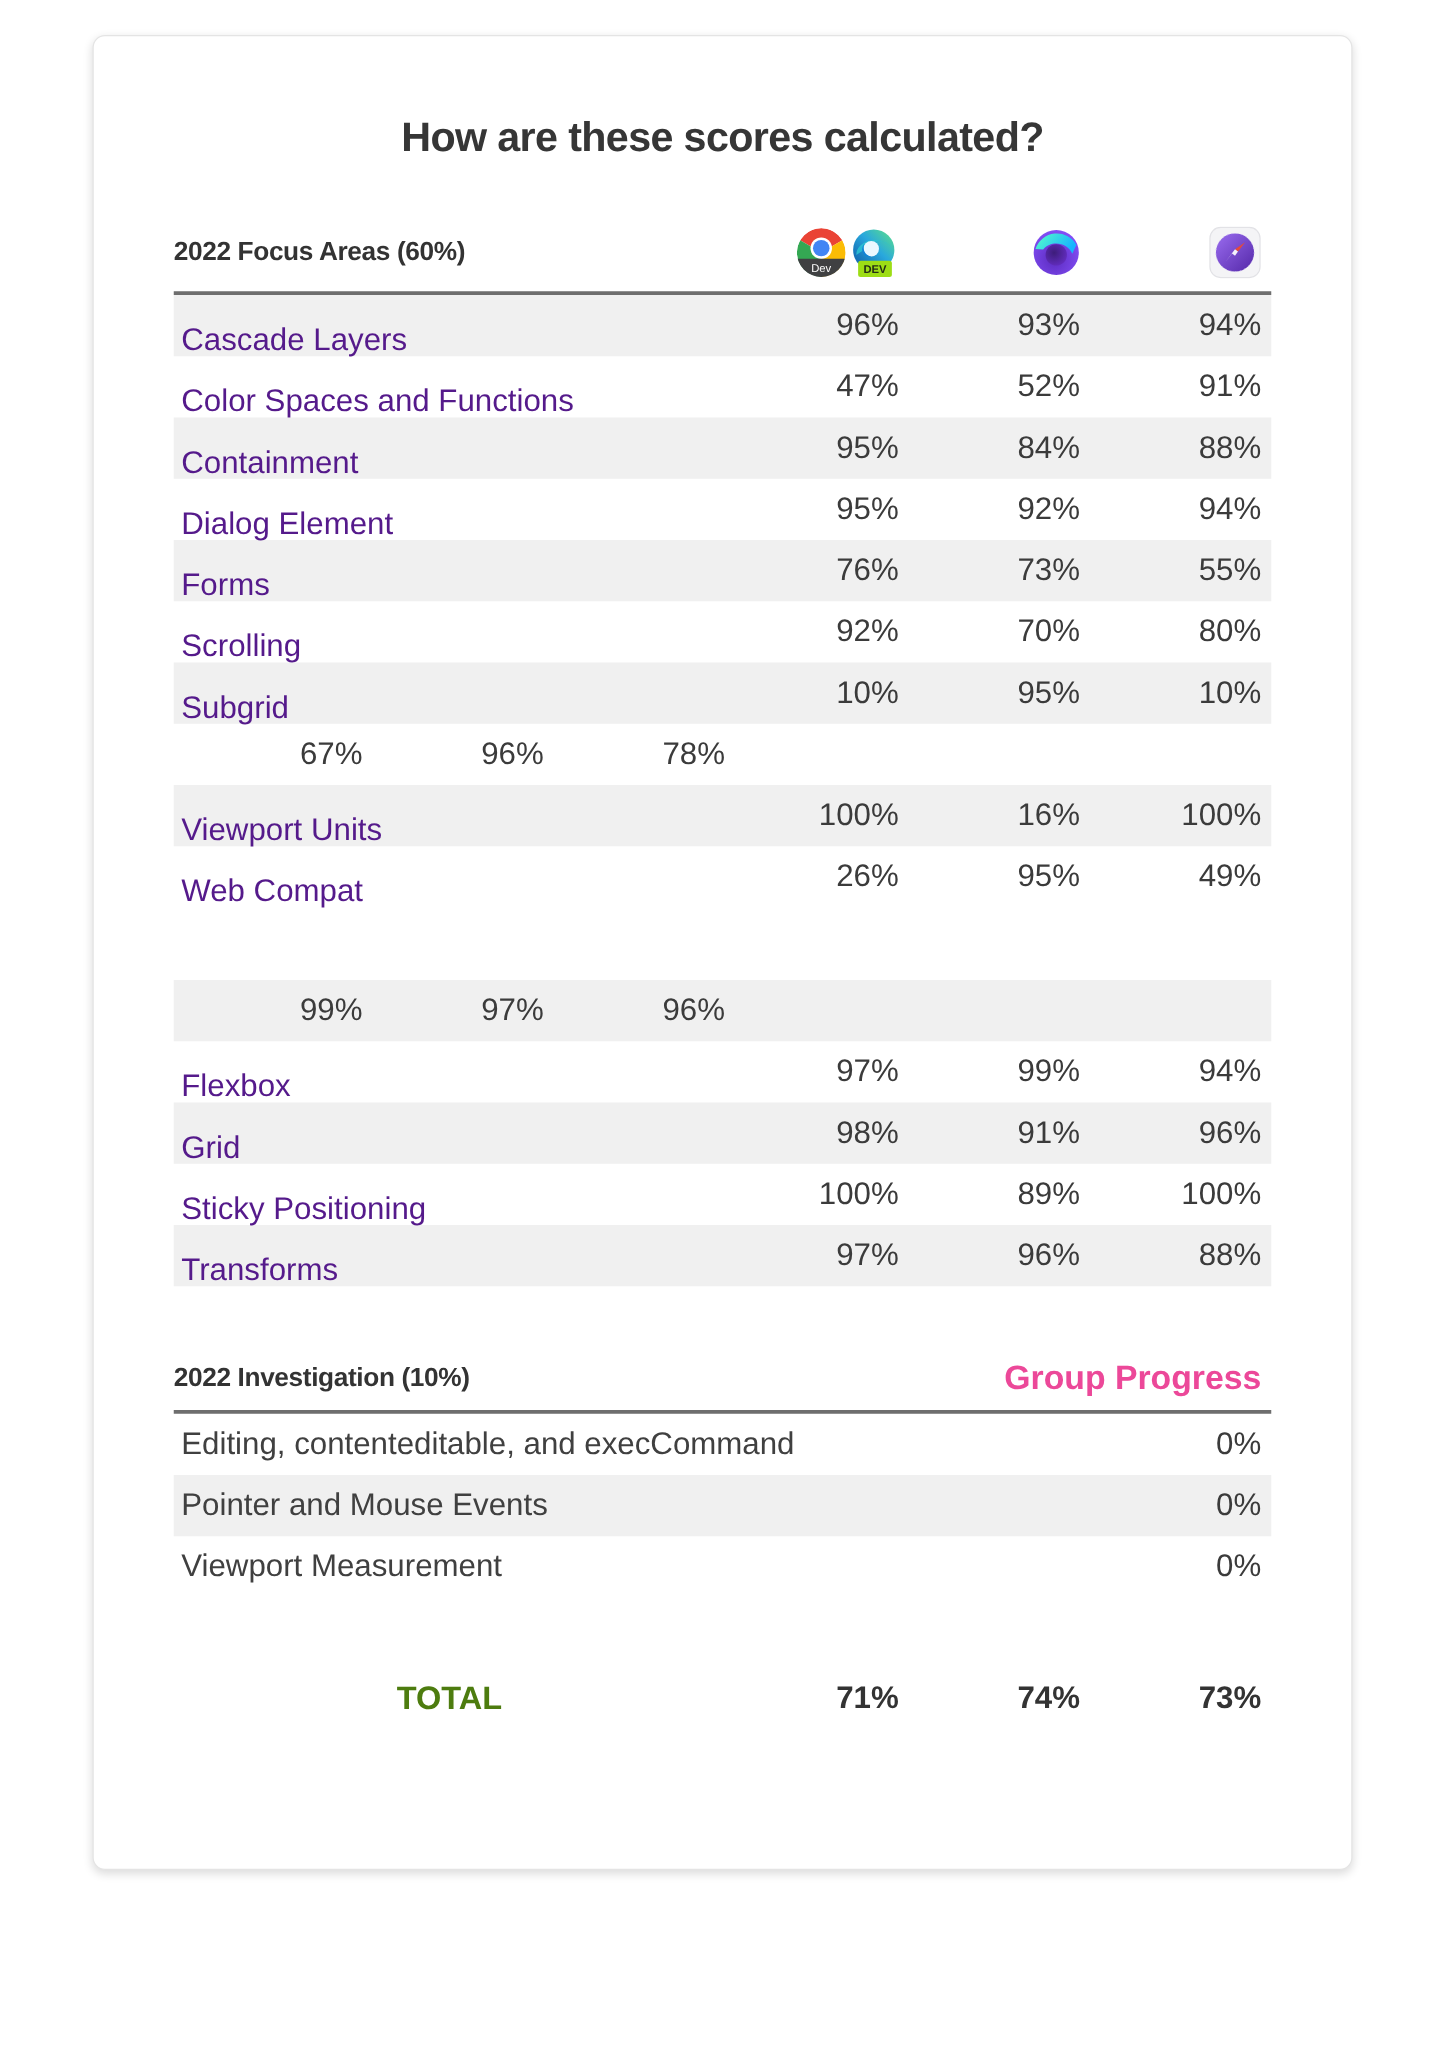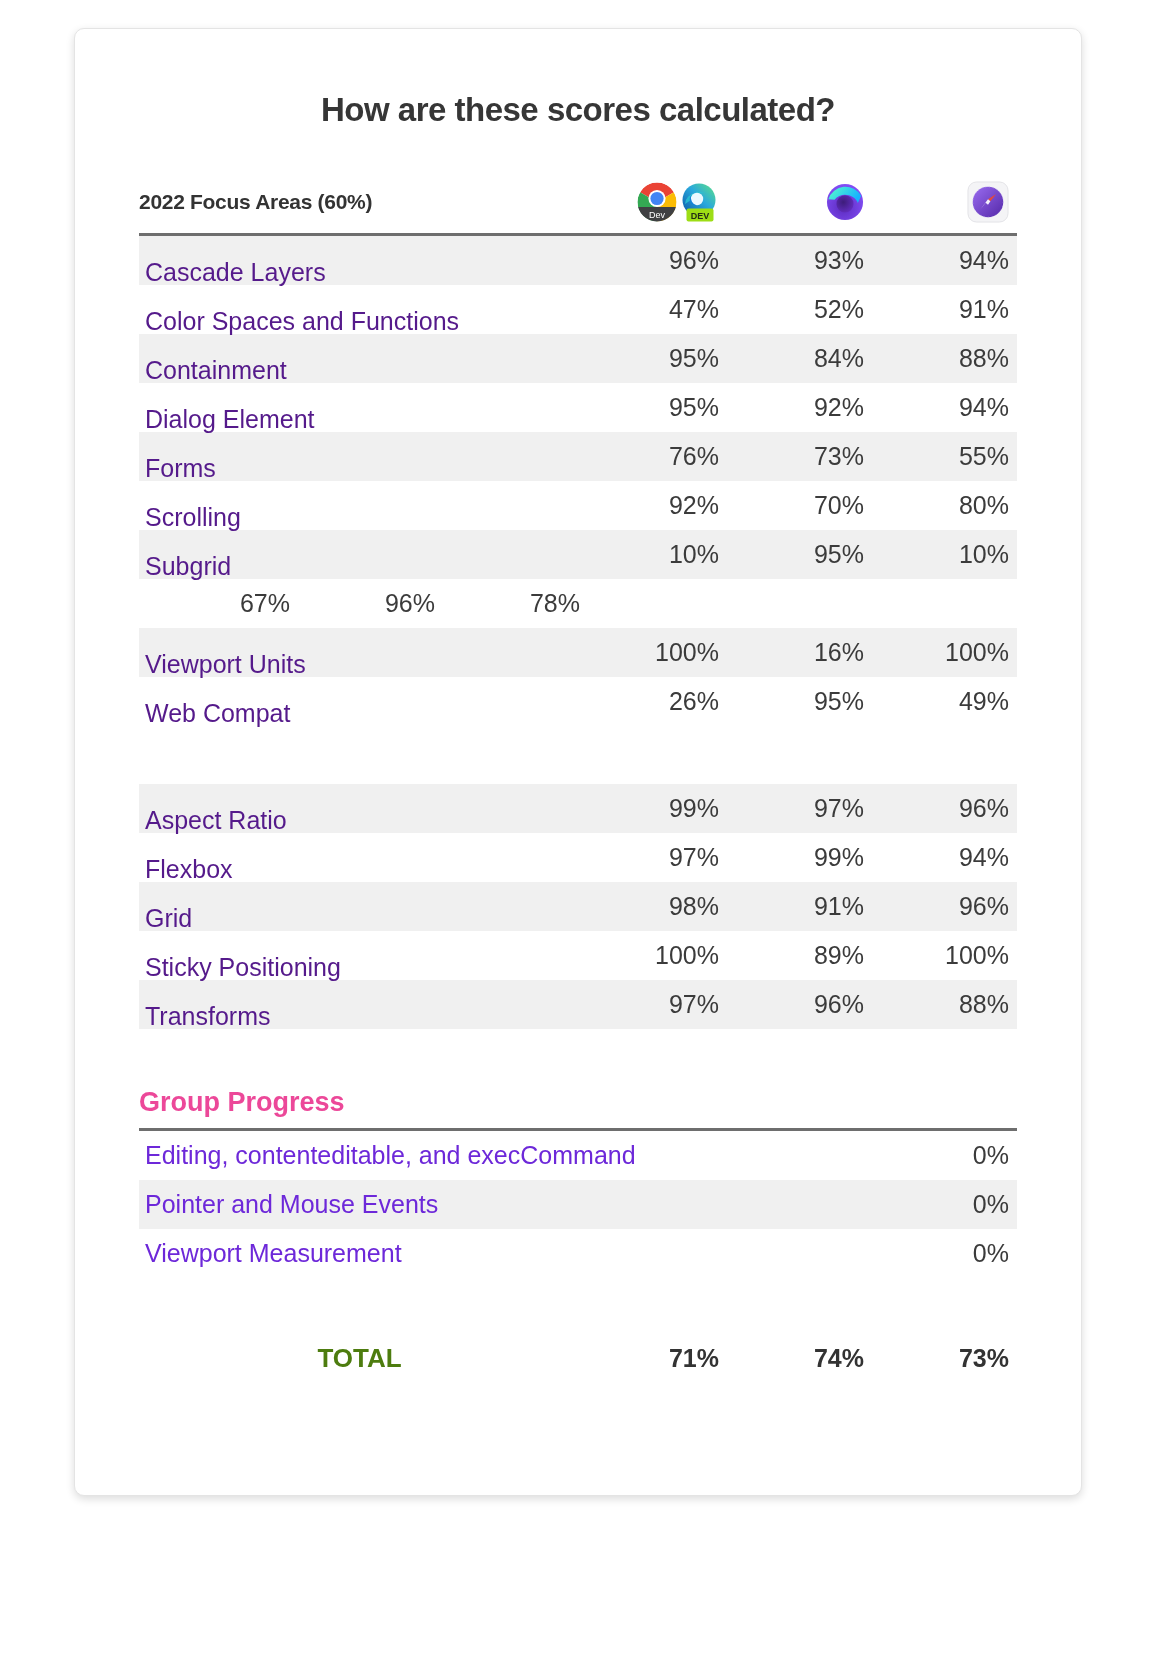--- a/index.html
+++ b/index.html
@@ -32,21 +32,21 @@
   }
   .row{
     display:flex;align-items:center;height:49px;
     padding:0 8px 0 6px;font-size:25px;
   }
   .row.striped{background:#f0f0f0;}
   .feature-link{
     flex:1;color:#551a8b;text-decoration:none;cursor:pointer;
     white-space:nowrap;overflow:hidden;text-overflow:ellipsis;margin-top:24px;
   }
-  .plain-label{flex:1;color:#6d28d9;white-space:nowrap;}
+  .plain-label{flex:1;color:#404040;white-space:nowrap;}
   .val{width:145px;flex:0 0 auto;text-align:right;color:#3b3b3b;}
   .total-row{margin-top:56px;font-weight:bold;}
   .total-row .total-label{flex:1;text-align:center;color:#4d7c0f;font-size:26px;}
   .total-row .val{font-weight:bold;color:#333333;}
   .icon{display:inline-block;line-height:0;}
   .icon + .icon{margin-left:2px;}
 </style>
 </head>
 <body>
 
@@ -196,21 +196,20 @@
             <div class="val">26%</div>
             <div class="val">95%</div>
             <div class="val">49%</div>
           </div>
         </div>
     </section>
 
     <section>
       <div>
           <div class="row striped">
-            <a class="feature-link" href="#">Aspect Ratio</a>
             <div class="val">99%</div>
             <div class="val">97%</div>
             <div class="val">96%</div>
           </div>
           <div class="row">
             <a class="feature-link" href="#">Flexbox</a>
             <div class="val">97%</div>
             <div class="val">99%</div>
             <div class="val">94%</div>
           </div>
@@ -230,20 +229,21 @@
             <a class="feature-link" href="#">Transforms</a>
             <div class="val">97%</div>
             <div class="val">96%</div>
             <div class="val">88%</div>
           </div>
         </div>
     </section>
 
     <section>
       <div class="sec-head">
+        <h2>2022 Investigation (10%)</h2>
         <div class="right-heading">Group Progress</div>
       </div>
       <div>
           <div class="row">
             <span class="plain-label">Editing, contenteditable, and execCommand</span>
             <div class="val">0%</div>
           </div>
           <div class="row striped">
             <span class="plain-label">Pointer and Mouse Events</span>
             <div class="val">0%</div>

